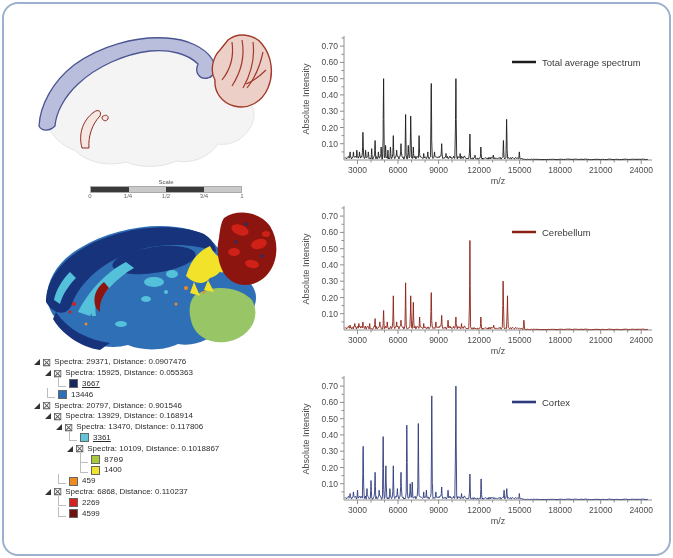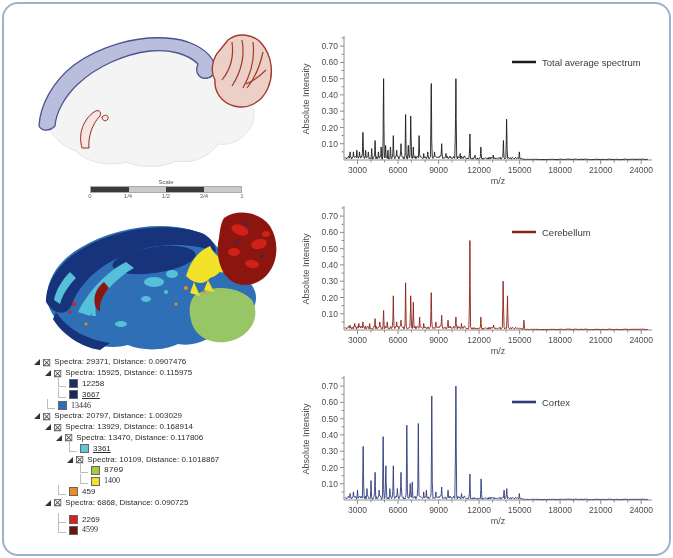--- a/index.html
+++ b/index.html
@@ -117,41 +117,36 @@
 
   <div class="tree">
       <div class="trow" style="padding-left: 0px;">
         <span class="exp"></span>
         <span class="xbox">⊠</span>
         <span class="tlabel">Spectra: 29371, Distance: 0.0907476</span>
       </div>
       <div class="trow" style="padding-left: 11px;">
         <span class="exp"></span>
         <span class="xbox">⊠</span>
-        <span class="tlabel">Spectra: 15925, Distance: 0.115975</span>
-      </div>
-      <div class="trow" style="padding-left: 22px;">
-        <span class="elbow"></span>
-        <span class="swatch" style="background:#1b2e6b"></span>
-        <span class="tlabel">12258</span>
+        <span class="tlabel">Spectra: 15925, Distance: 0.055363</span>
       </div>
       <div class="trow" style="padding-left: 22px; text-decoration: underline;">
         <span class="elbow"></span>
         <span class="swatch" style="background:#17275f"></span>
         <span class="tlabel">3667</span>
       </div>
-      <div class="trow" style="padding-left: 11px; font-family: Liberation Serif, serif;">
+      <div class="trow" style="padding-left: 11px;">
         <span class="elbow"></span>
         <span class="swatch" style="background:#2e6db8"></span>
         <span class="tlabel">13446</span>
       </div>
       <div class="trow" style="padding-left: 0px;">
         <span class="exp"></span>
         <span class="xbox">⊠</span>
-        <span class="tlabel">Spectra: 20797, Distance: 1.003029</span>
+        <span class="tlabel">Spectra: 20797, Distance: 0.901546</span>
       </div>
       <div class="trow" style="padding-left: 11px;">
         <span class="exp"></span>
         <span class="xbox">⊠</span>
         <span class="tlabel">Spectra: 13929, Distance: 0.168914</span>
       </div>
       <div class="trow" style="padding-left: 22px;">
         <span class="exp"></span>
         <span class="xbox">⊠</span>
         <span class="tlabel">Spectra: 13470, Distance: 0.117806</span>
@@ -164,41 +159,41 @@
       <div class="trow" style="padding-left: 33px;">
         <span class="exp"></span>
         <span class="xbox">⊠</span>
         <span class="tlabel">Spectra: 10109, Distance: 0.1018867</span>
       </div>
       <div class="trow" style="padding-left: 44px; font-family: Liberation Mono, monospace;">
         <span class="elbow"></span>
         <span class="swatch" style="background:#a9c93d"></span>
         <span class="tlabel">8709</span>
       </div>
-      <div class="trow" style="padding-left: 44px; font-family: Liberation Serif, serif;">
+      <div class="trow" style="padding-left: 44px;">
         <span class="elbow"></span>
         <span class="swatch" style="background:#f0e22e"></span>
         <span class="tlabel">1400</span>
       </div>
       <div class="trow" style="padding-left: 22px;">
         <span class="elbow"></span>
         <span class="swatch" style="background:#ee8a1e"></span>
         <span class="tlabel">459</span>
       </div>
       <div class="trow" style="padding-left: 11px;">
         <span class="exp"></span>
         <span class="xbox">⊠</span>
-        <span class="tlabel">Spectra: 6868, Distance: 0.090725</span>
-      </div>
-      <div class="trow" style="padding-left: 22px; margin-top: 6px;">
+        <span class="tlabel">Spectra: 6868, Distance: 0.110237</span>
+      </div>
+      <div class="trow" style="padding-left: 22px;">
         <span class="elbow"></span>
         <span class="swatch" style="background:#d62320"></span>
         <span class="tlabel">2269</span>
       </div>
-      <div class="trow" style="padding-left: 22px; font-family: Liberation Serif, serif;">
+      <div class="trow" style="padding-left: 22px;">
         <span class="elbow"></span>
         <span class="swatch" style="background:#6e1210"></span>
         <span class="tlabel">4599</span>
       </div>
     </div>
 
   <div class="plot" style="top:22px;">
       <svg width="368" height="166" viewBox="0 0 368 166">
         <g stroke="#8f8f8f" stroke-width="1">
           <line x1="46" y1="10" x2="46" y2="134"></line>

